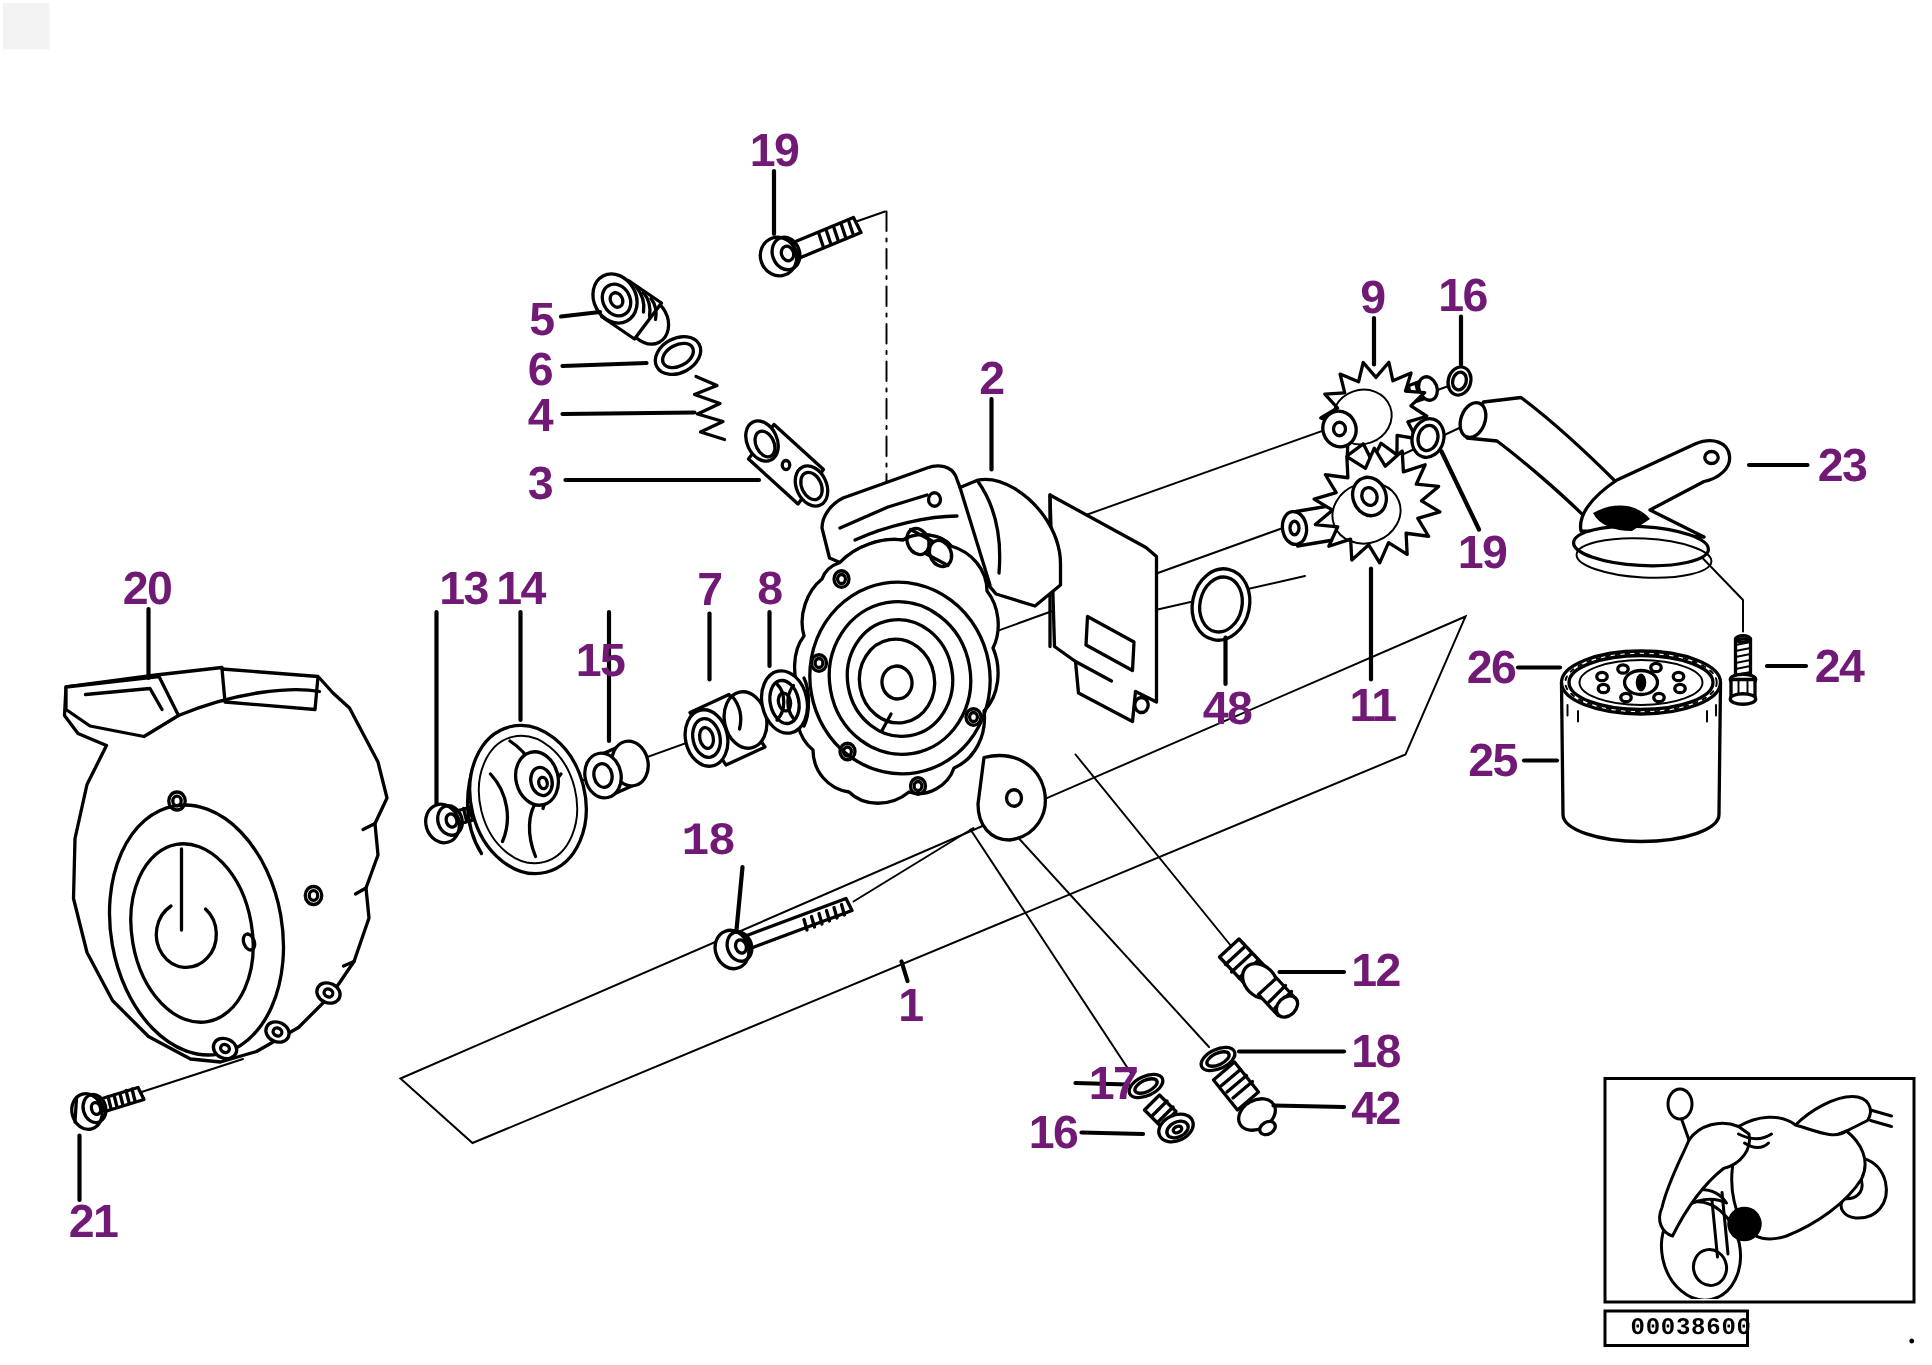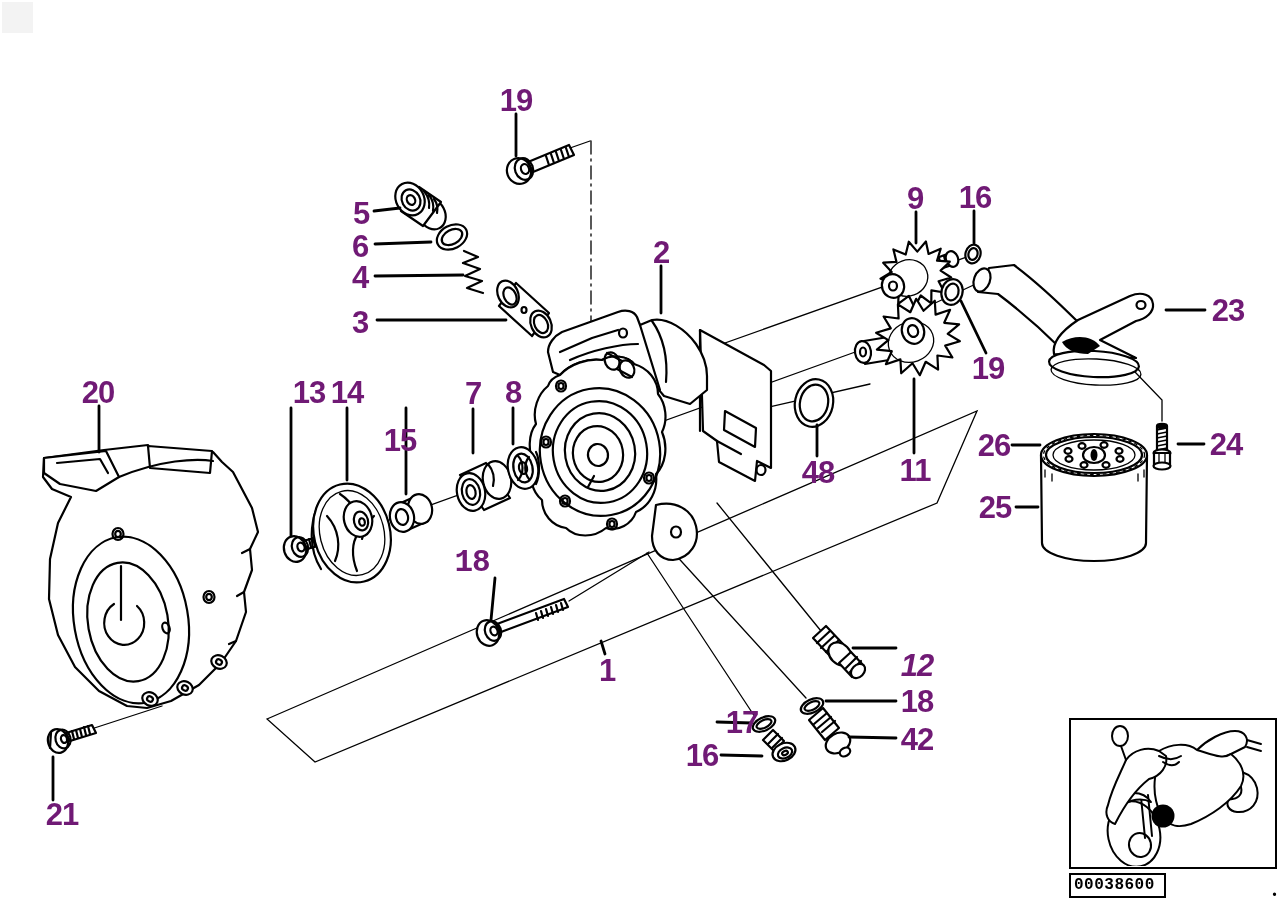--- a/index.html
+++ b/index.html
@@ -15,21 +15,21 @@
   
   .part-label{position:absolute;transform:translate(-50%,-50%);color:#701a75;
       font-family:"Liberation Sans",sans-serif;font-weight:700;font-size:31px;
       letter-spacing:-1px;white-space:nowrap;line-height:1;}
   
   .badge{position:absolute;left:1069px;top:718px;width:208px;height:151px;
       border:2.5px solid #000;box-sizing:border-box;background:#fff;}
   .codebox{position:absolute;left:1069px;top:873px;width:97px;height:25px;
       border:2.5px solid #000;box-sizing:border-box;background:#fff;
       font-family:"Liberation Mono",monospace;font-weight:700;font-size:16px;
-      line-height:20px;padding-left:3px;letter-spacing:0.5px;color:#000;}
+      line-height:20px;padding-left:16px;letter-spacing:0.5px;color:#000;}
   .stray{position:absolute;left:1272px;top:878px;font-size:20px;font-weight:700;color:#000;
       font-family:"Liberation Serif",serif;}
   .corner-artifact{position:absolute;left:2px;top:2px;width:31px;height:31px;background:#f3f3f3;}
 </style>
 </head>
 <body>
 
 <div class="stage">
 
   <div class="corner-artifact"></div>
@@ -351,21 +351,21 @@
       <div class="part-label" style="left: 661px; top: 252px;">2</div>
       <div class="part-label" style="left: 360px; top: 322px;">3</div>
       <div class="part-label" style="left: 360px; top: 277px;">4</div>
       <div class="part-label" style="left: 361px; top: 213px;">5</div>
       <div class="part-label" style="left: 360px; top: 246px;">6</div>
       <div class="part-label" style="left: 473px; top: 393px;">7</div>
       <div class="part-label" style="left: 513px; top: 392px;">8</div>
       <div class="part-label" style="left: 915px; top: 198px;">9</div>
       <div class="part-label" style="left: 975px; top: 197px;">16</div>
       <div class="part-label" style="left: 915px; top: 470px;">11</div>
-      <div class="part-label" style="left: 917px; top: 665px; font-style: italic;">12</div>
+      <div class="part-label" style="left: 917px; top: 647px;">12</div>
       <div class="part-label" style="left: 309px; top: 392px;">13</div>
       <div class="part-label" style="left: 347px; top: 392px;">14</div>
       <div class="part-label" style="left: 400px; top: 392px; margin-top: 48px;">15</div>
       <div class="part-label" style="left: 702px; top: 755px;">16</div>
       <div class="part-label" style="left: 702px; top: 722px; margin-left: 40px;">17</div>
       <div class="part-label" style="left: 472px; top: 562px; font-family: Liberation Mono, monospace;">18</div>
       <div class="part-label" style="left: 516px; top: 100px;">19</div>
       <div class="part-label" style="left: 98px; top: 392px;">20</div>
       <div class="part-label" style="left: 62px; top: 814px;">21</div>
       <div class="part-label" style="left: 988px; top: 368px;">19</div>

